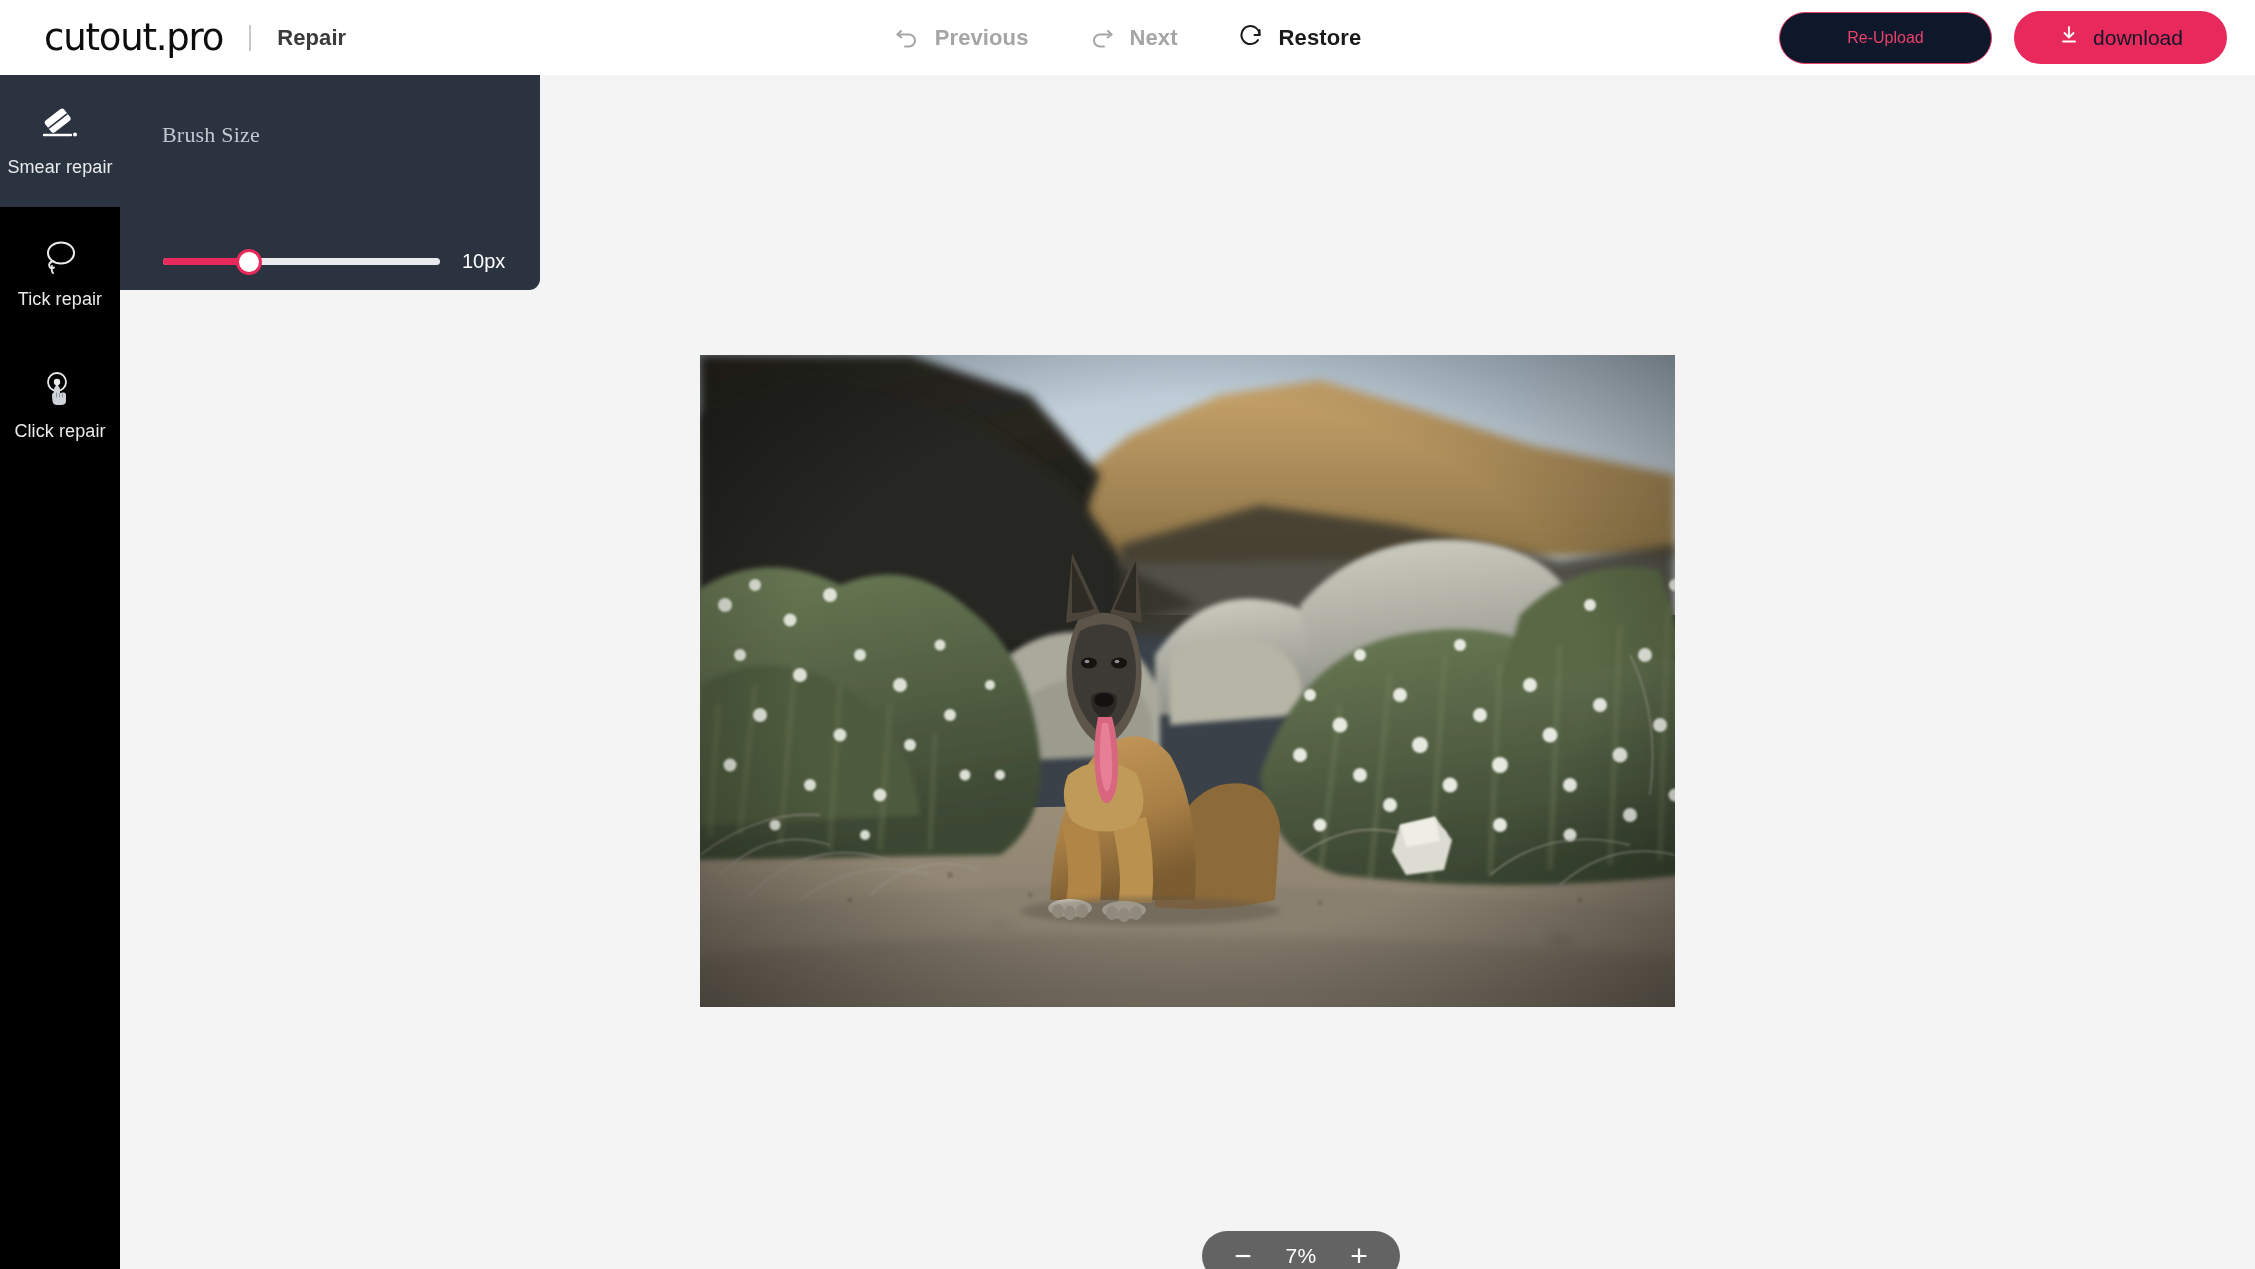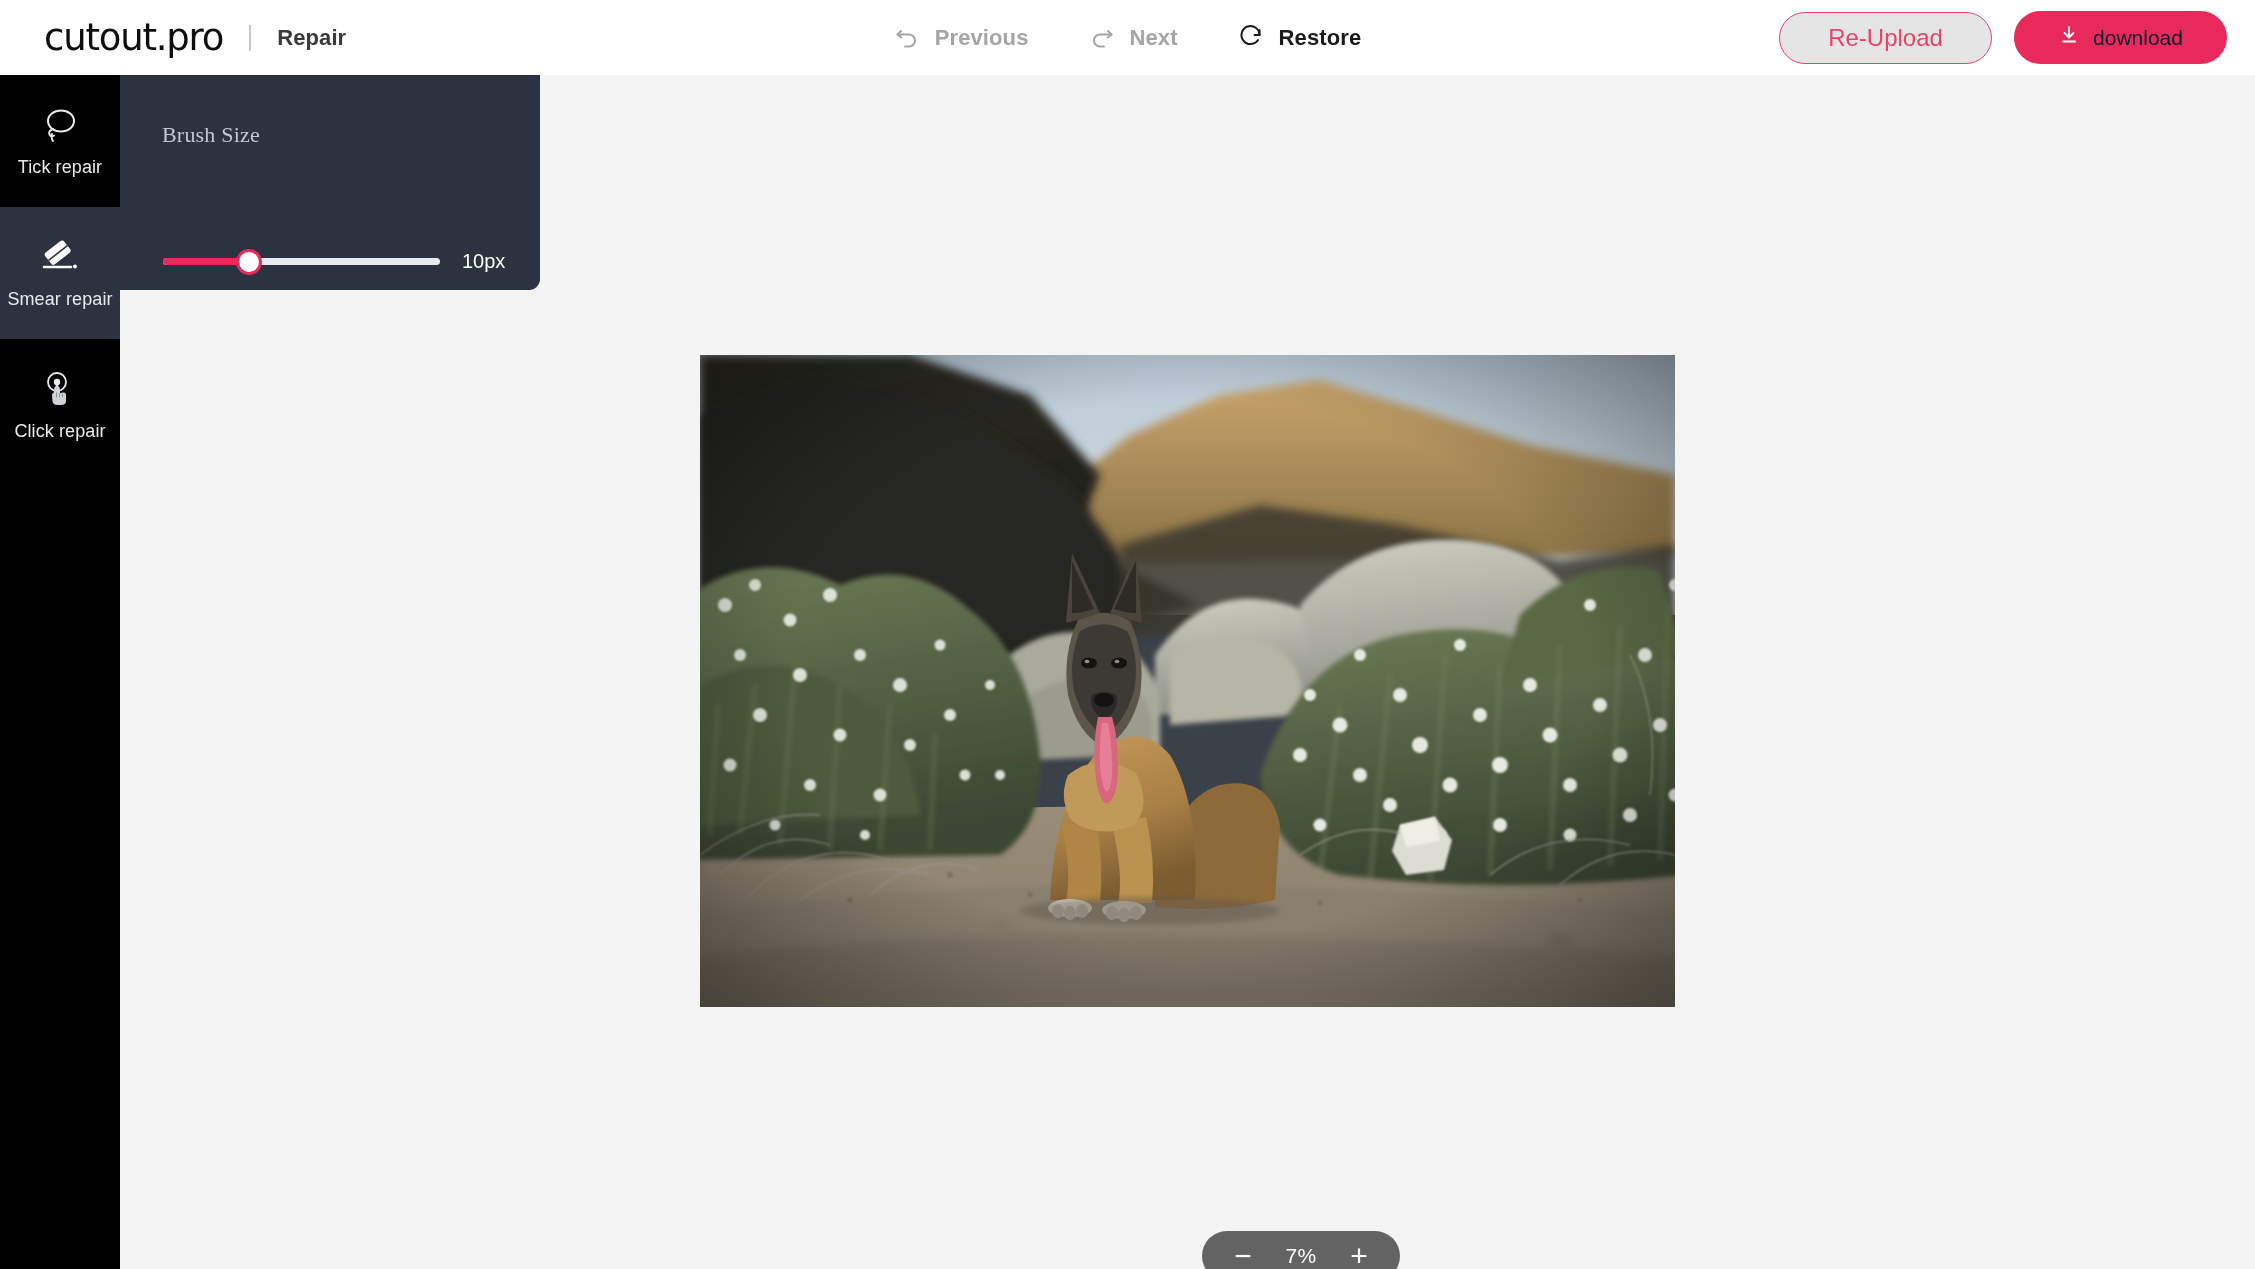--- a/index.html
+++ b/index.html
@@ -105,23 +105,23 @@
     display: flex;
     align-items: center;
     gap: 22px;
   }
 
   #reupload-button {
     width: 213px;
     height: 52px;
     border-radius: 27px;
     border: 1.5px solid #e8426a;
-    background: #e5e5e5;
+    background: #0f172a;
     color: #e8426a;
-    font-size: 24px;
+    font-size: 16px;
     font-family: inherit;
     cursor: pointer;
     display: flex;
     align-items: center;
     justify-content: center;
   }
 
   #download-button {
     width: 213px;
     height: 53px;
@@ -614,43 +614,43 @@
     <div id="zoom-control">
       <button class="zoom-btn">−</button>
       <span id="zoom-level">7%</span>
       <button class="zoom-btn">+</button>
     </div>
 
   </div>
 
   <div id="tool-rail">
 
-    <button class="tool-item">
-      <span class="tool-icon">
-        <svg width="38" height="34" viewBox="0 0 38 34" fill="none" stroke="#e9eaec" stroke-width="2" stroke-linecap="round">
-          <ellipse cx="20" cy="13" rx="13" ry="10.5"></ellipse>
-          <path d="M12 21 Q7 23 8.5 26.5 Q10 29.5 13 27.5"></path>
-          <path d="M11 26 Q10 31 12 33" stroke-width="1.8"></path>
-        </svg>
-      </span>
-      <span class="tool-label">Tick repair</span>
-    </button>
-
     <button class="tool-item active">
       <span class="tool-icon">
         <svg width="38" height="34" viewBox="0 0 38 34" fill="none">
           <g transform="rotate(-38 19 14)">
             <rect x="6" y="4" width="24" height="15" rx="3" fill="#ffffff"></rect>
             <path d="M6 12 L30 12" stroke="#2b3240" stroke-width="1.6"></path>
           </g>
           <path d="M3 27 L30 27" stroke="#ffffff" stroke-width="2.4" stroke-linecap="round"></path>
           <circle cx="34" cy="26.5" r="2" fill="#ffffff"></circle>
         </svg>
       </span>
       <span class="tool-label">Smear repair</span>
+    </button>
+
+    <button class="tool-item">
+      <span class="tool-icon">
+        <svg width="38" height="34" viewBox="0 0 38 34" fill="none" stroke="#e9eaec" stroke-width="2" stroke-linecap="round">
+          <ellipse cx="20" cy="13" rx="13" ry="10.5"></ellipse>
+          <path d="M12 21 Q7 23 8.5 26.5 Q10 29.5 13 27.5"></path>
+          <path d="M11 26 Q10 31 12 33" stroke-width="1.8"></path>
+        </svg>
+      </span>
+      <span class="tool-label">Tick repair</span>
     </button>
 
     <button class="tool-item">
       <span class="tool-icon">
         <svg width="38" height="36" viewBox="0 0 38 36" fill="none">
           <circle cx="16" cy="11" r="9" stroke="#e9eaec" stroke-width="1.8" fill="none"></circle>
           <circle cx="16" cy="11" r="3.2" fill="#e9eaec"></circle>
           <path d="M16 11 L16 22" stroke="#e9eaec" stroke-width="2.6" stroke-linecap="round"></path>
           <path d="M13 19 Q13 15 16 15 Q19 15 19 19 L19 22 L22 21.5 Q25 21 25 24.5 L25 30 Q25 34 20 34 L16 34 Q12 34 11.5 30 L11 25 Q11 21.5 13 21.5 Z" fill="#cfd3d9"></path>
           <g stroke="#8d939c" stroke-width="1" stroke-linecap="round">

